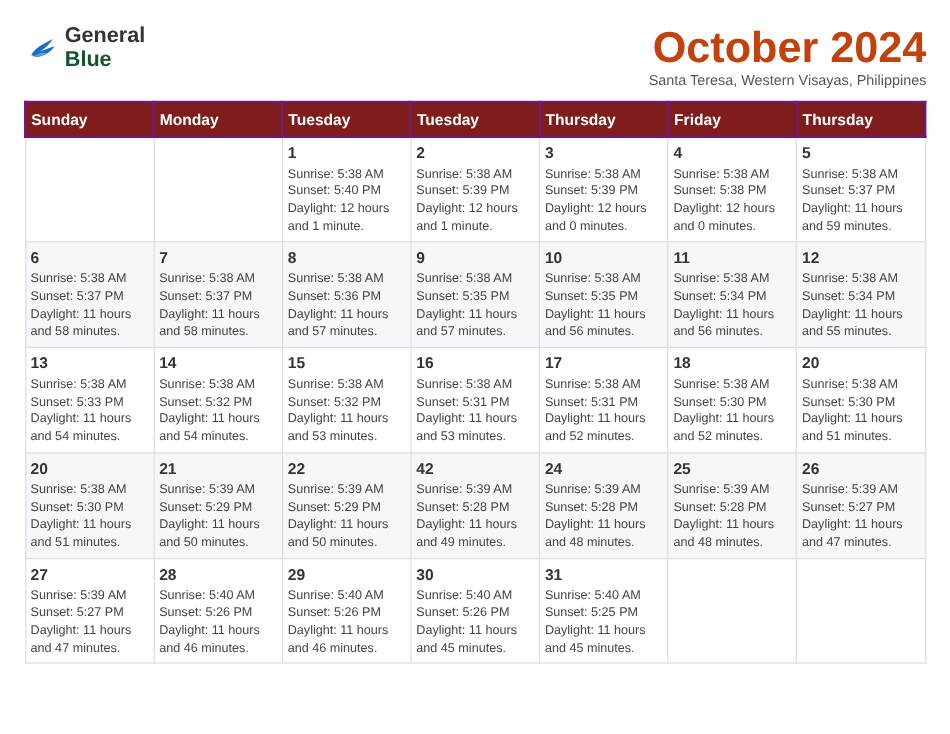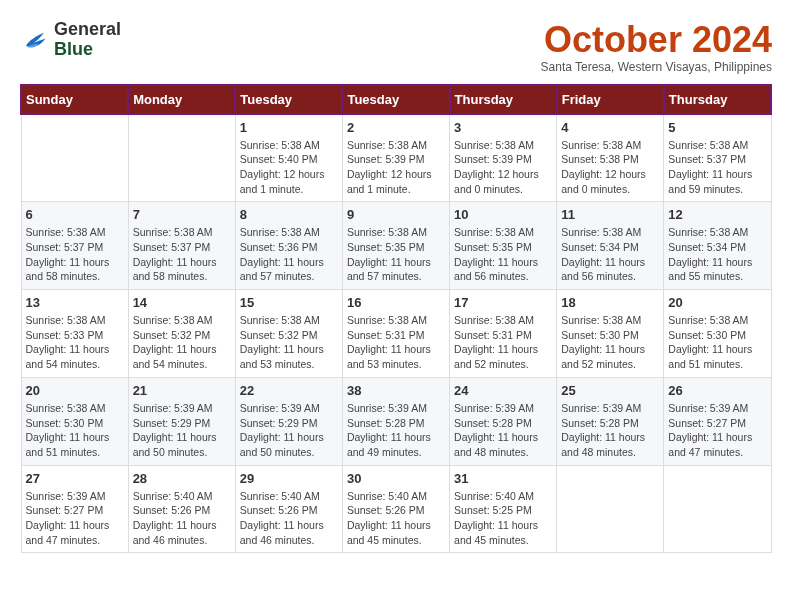--- a/index.html
+++ b/index.html
@@ -280,21 +280,21 @@
 and 50 minutes.</div>
         </td>
         <td>
           <span class="day-num">22</span>
           <div class="day-info" style="white-space: pre-line;">Sunrise: 5:39 AM
 Sunset: 5:29 PM
 Daylight: 11 hours
 and 50 minutes.</div>
         </td>
         <td>
-          <span class="day-num">38</span>
+          <span class="day-num">42</span>
           <div class="day-info" style="white-space: pre-line;">Sunrise: 5:39 AM
 Sunset: 5:28 PM
 Daylight: 11 hours
 and 49 minutes.</div>
         </td>
         <td>
           <span class="day-num">24</span>
           <div class="day-info" style="white-space: pre-line;">Sunrise: 5:39 AM
 Sunset: 5:28 PM
 Daylight: 11 hours

